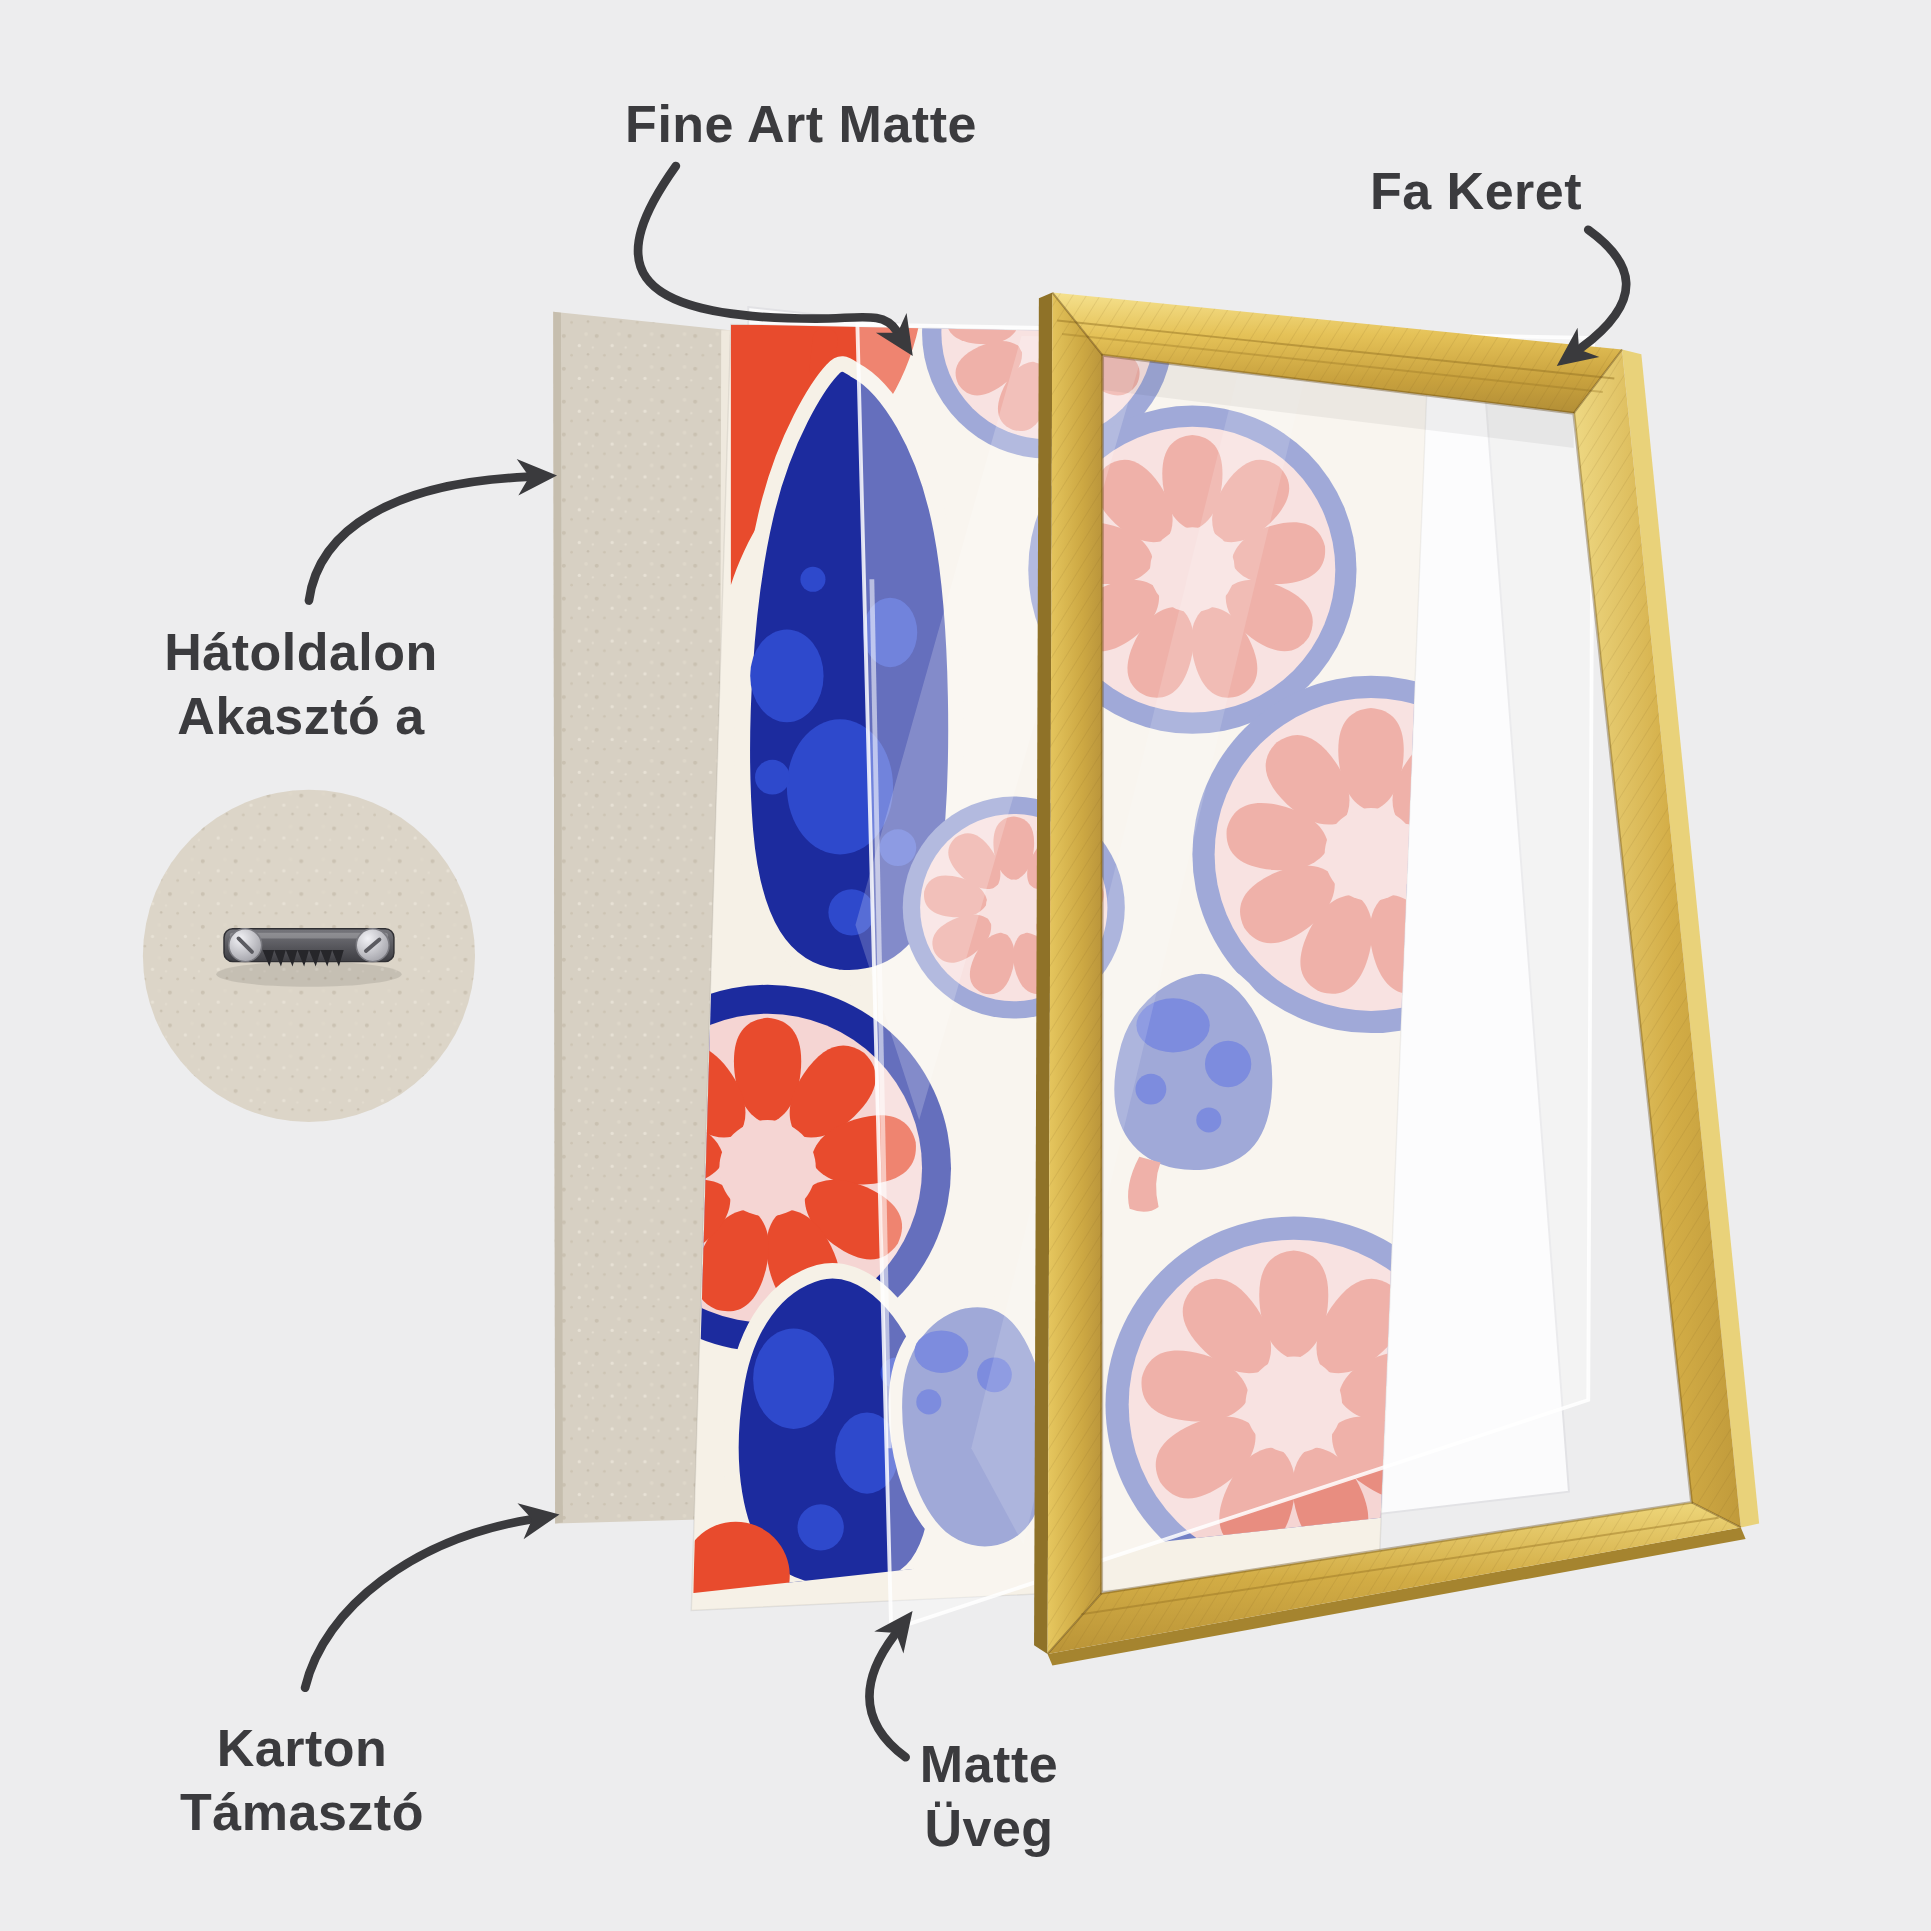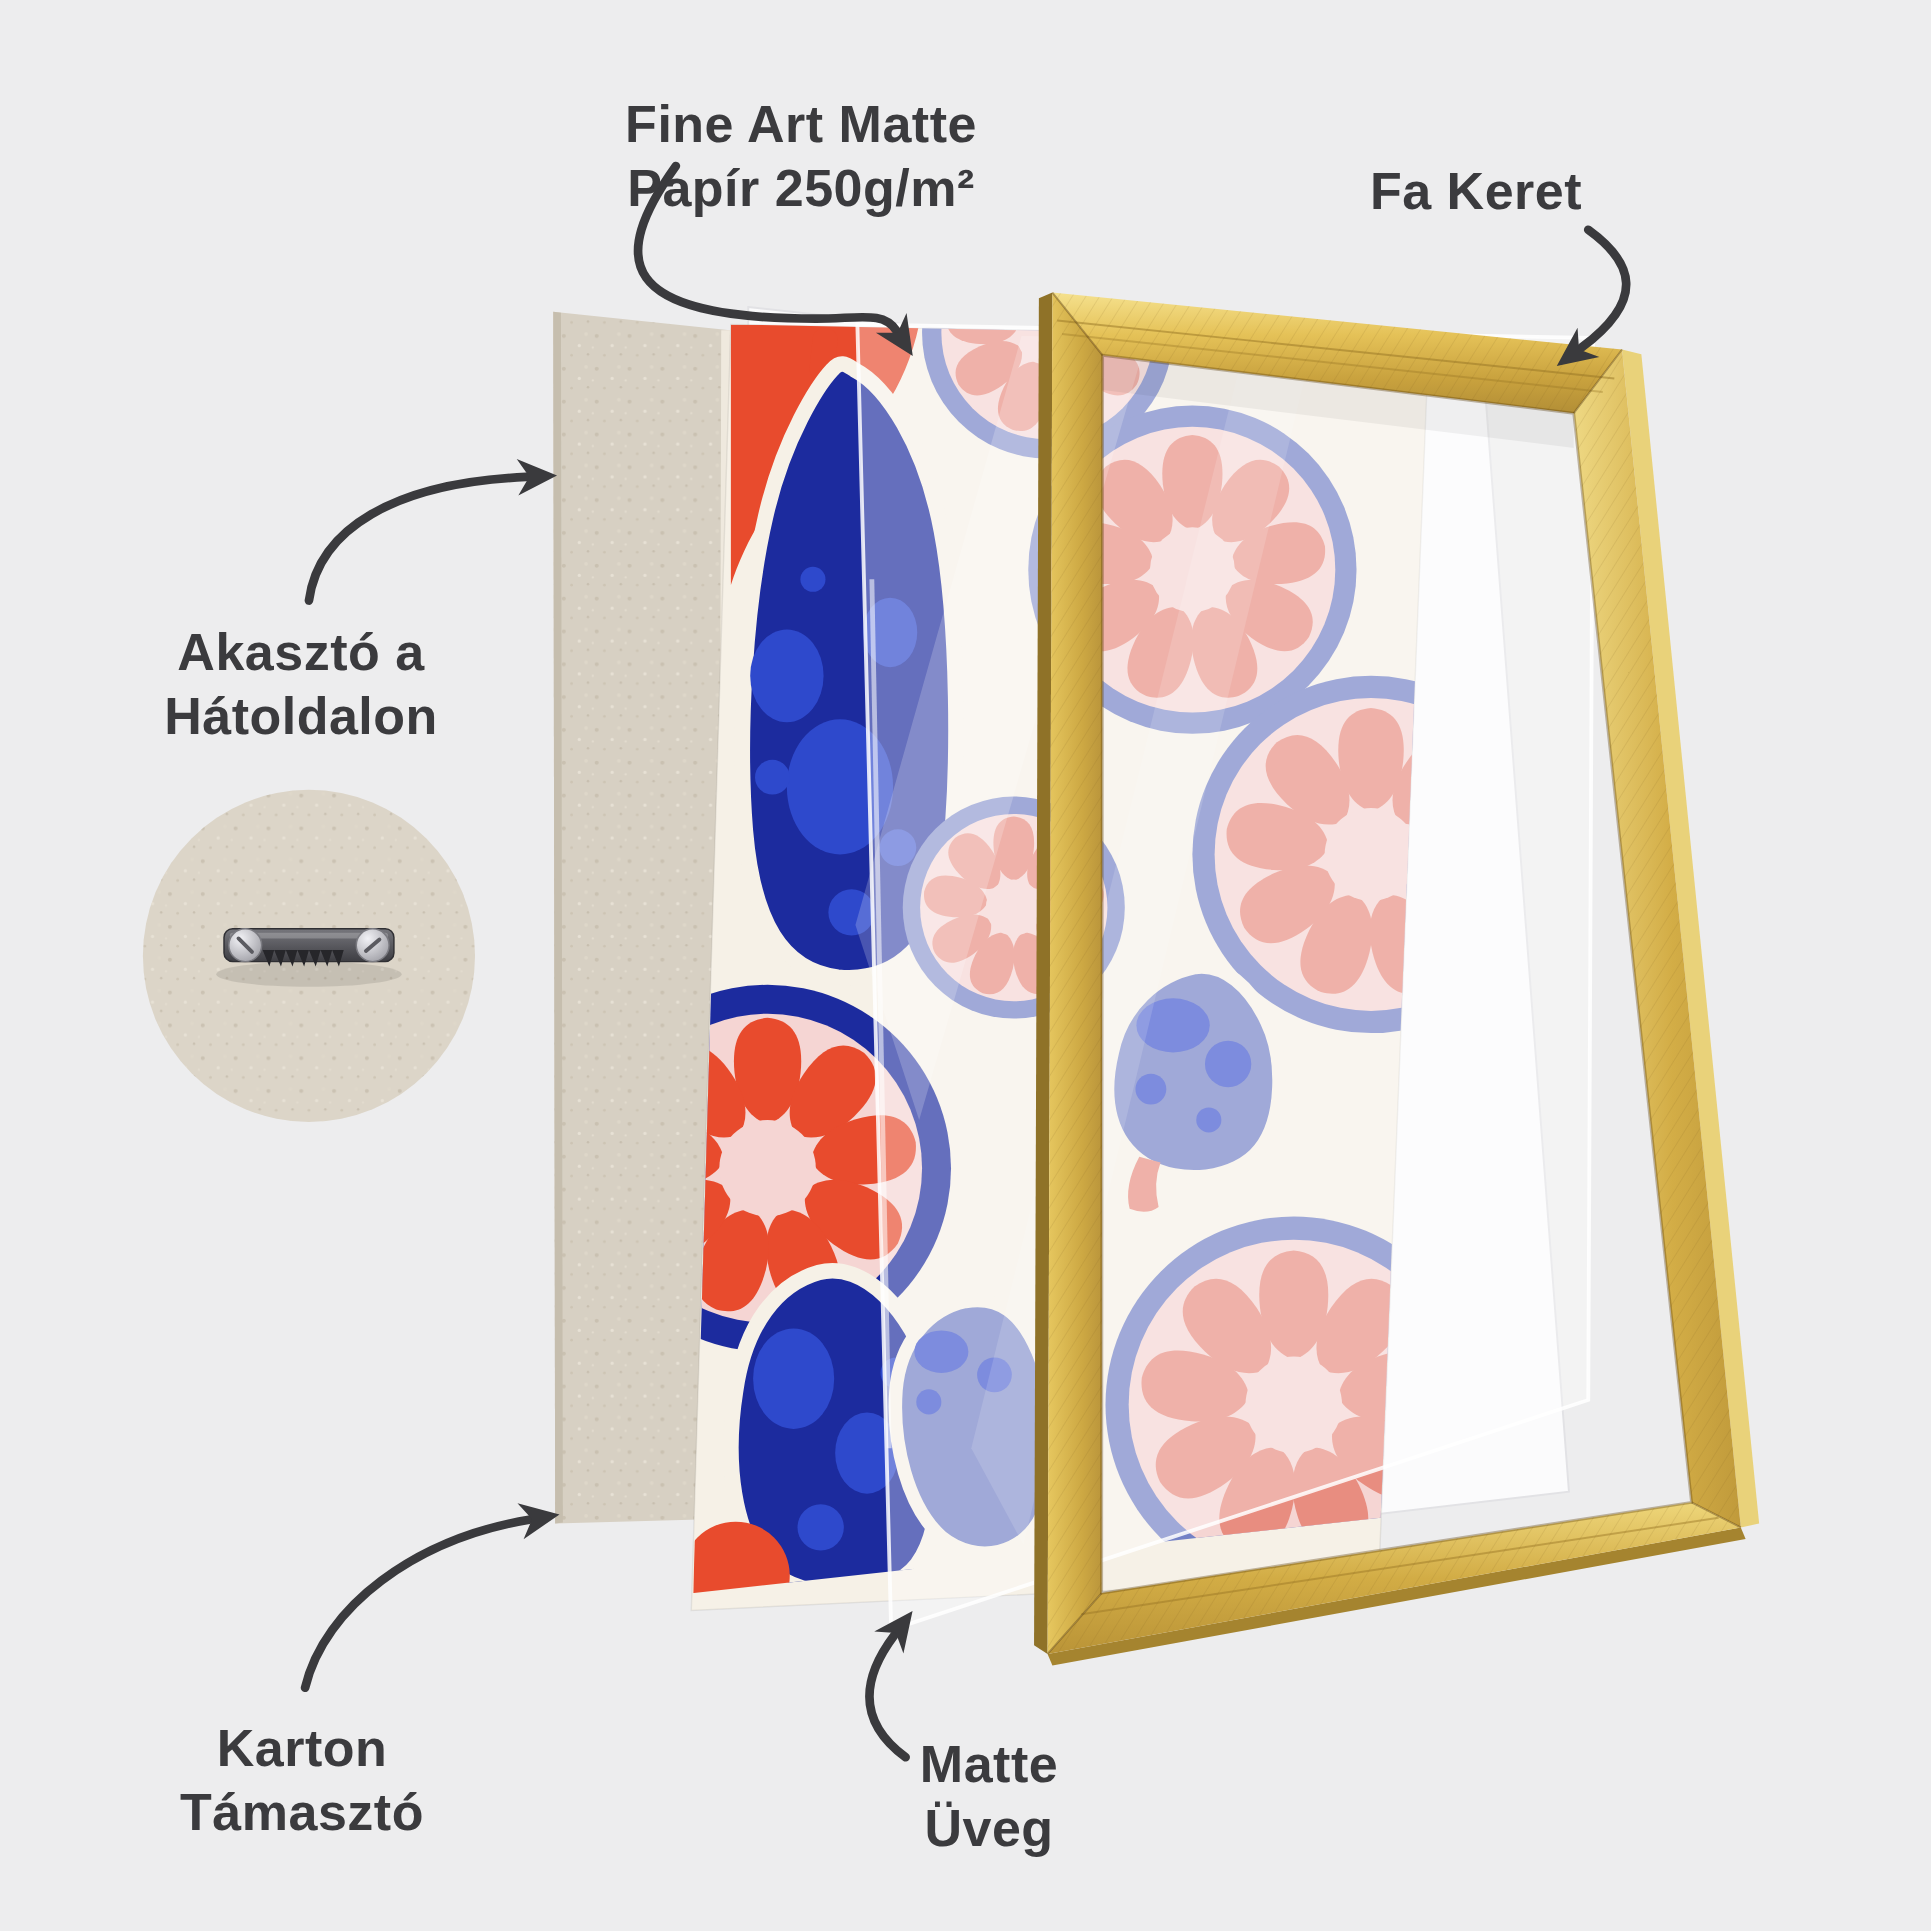--- a/index.html
+++ b/index.html
@@ -300,28 +300,27 @@
     <path marker-end="url(#ah)" d="M700,172 C630,270 640,330 845,330 C890,330 915,322 928,342"></path>
     <path marker-end="url(#ah)" d="M1645,238 C1692,272 1705,310 1638,360"></path>
     <path marker-end="url(#ah)" d="M320,622 C330,548 408,500 545,494"></path>
     <path marker-end="url(#ah)" d="M316,1748 C336,1664 430,1594 548,1574"></path>
     <path marker-end="url(#ah)" d="M938,1820 C884,1780 896,1734 926,1694"></path>
   </g>
 </svg>
 
 <div class="label" style="left:801px;top:92px">
   <div>Fine Art Matte</div>
-  <div>Papír 250g/m²</div>
 </div>
 <div class="label" style="left:1476px;top:159px">
   <div>Fa Keret</div>
 </div>
 <div class="label" style="left:301px;top:620px">
+  <div>Hátoldalon</div>
   <div>Akasztó a</div>
-  <div>Hátoldalon</div>
 </div>
 <div class="label" style="left:302px;top:1716px">
   <div>Karton</div>
   <div>Támasztó</div>
 </div>
 <div class="label" style="left:989px;top:1732px">
   <div>Matte</div>
   <div>Üveg</div>
 </div>
 

